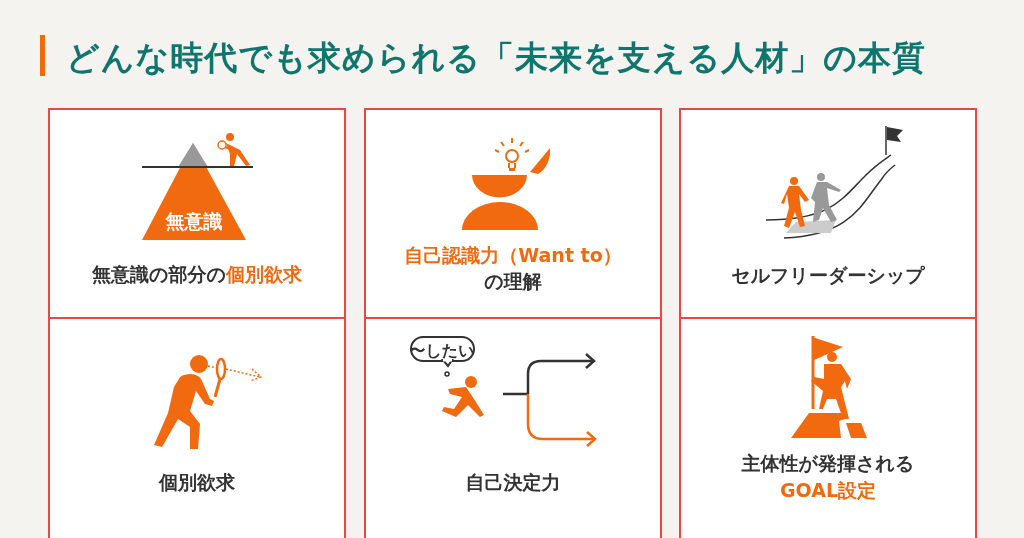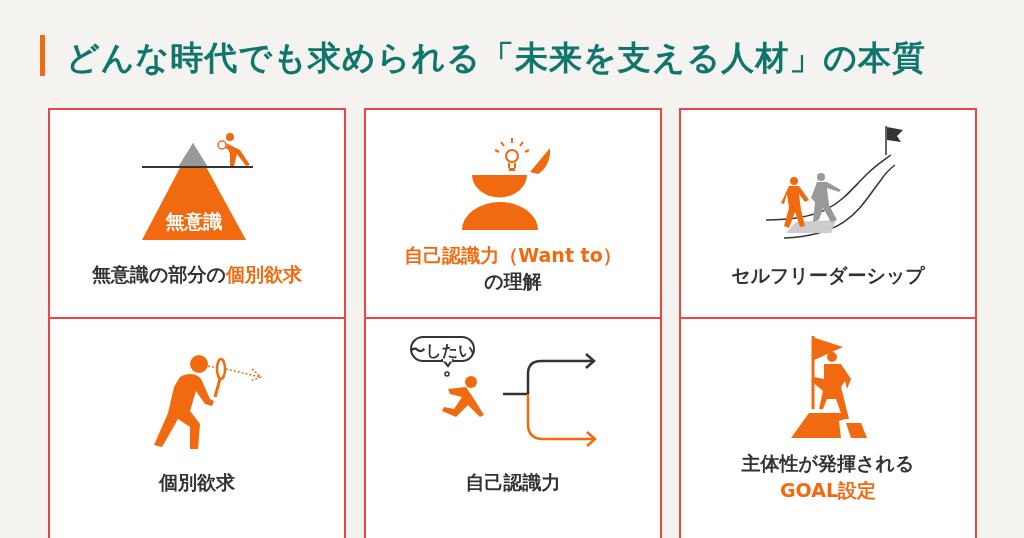--- a/index.html
+++ b/index.html
@@ -91,21 +91,21 @@
     <circle cx="81" cy="55" r="2" fill="none" stroke="#333" stroke-width="1.5"></circle>
     <text x="76" y="37" font-size="16" font-weight="bold" fill="#333" text-anchor="middle" font-family="DejaVu Sans, sans-serif">〜したい</text>
     <circle cx="105" cy="63" r="6" fill="#f26a0f"></circle>
     <path d="M82,70 L100,68 L108,80 L118,96 L114,98 L102,86 L90,98 L76,92 L78,88 L88,90 L96,78 L84,75 Z" fill="#f26a0f"></path>
     <line x1="137" y1="75" x2="162" y2="75" stroke="#333" stroke-width="2.5"></line>
     <path d="M162,75 L162,55 Q162,42 175,42 L227,42" fill="none" stroke="#333" stroke-width="2.5"></path>
     <polyline points="220,35 228,42 220,49" fill="none" stroke="#333" stroke-width="2.5"></polyline>
     <path d="M162,75 L162,105 Q162,120 177,120 L228,120" fill="none" stroke="#f26a0f" stroke-width="2.5"></path>
     <polyline points="221,113 229,120 221,127" fill="none" stroke="#f26a0f" stroke-width="2.5"></polyline>
   </svg>
-  <div class="label" style="top:150px;"><span>自己認識力</span></div>
+  <div class="label" style="top:150px;"><span>自己決定力</span></div>
 </div>
 
 <div class="card c3 r2">
   <svg width="298" height="194" viewBox="0 0 298 194">
     <line x1="132" y1="17" x2="132" y2="90" stroke="#f26a0f" stroke-width="3"></line>
     <polygon points="131,18 162,28 131,42" fill="#f26a0f"></polygon>
     <circle cx="151" cy="38" r="5" fill="#f26a0f"></circle>
     <path d="M143,45 L160,45 L170,60 L166,70 L164,62 L160,68 L168,100 L162,100 L155,80 L146,80 L142,90 L138,90 L142,72 L130,62 L133,58 L143,60 Z" fill="#f26a0f"></path>
     <polygon points="128,94 165,94 164,100 158,102 160,119 110,119" fill="#f26a0f"></polygon>
     <polygon points="165,104 180,104 186,119 170,119" fill="#f26a0f"></polygon>

